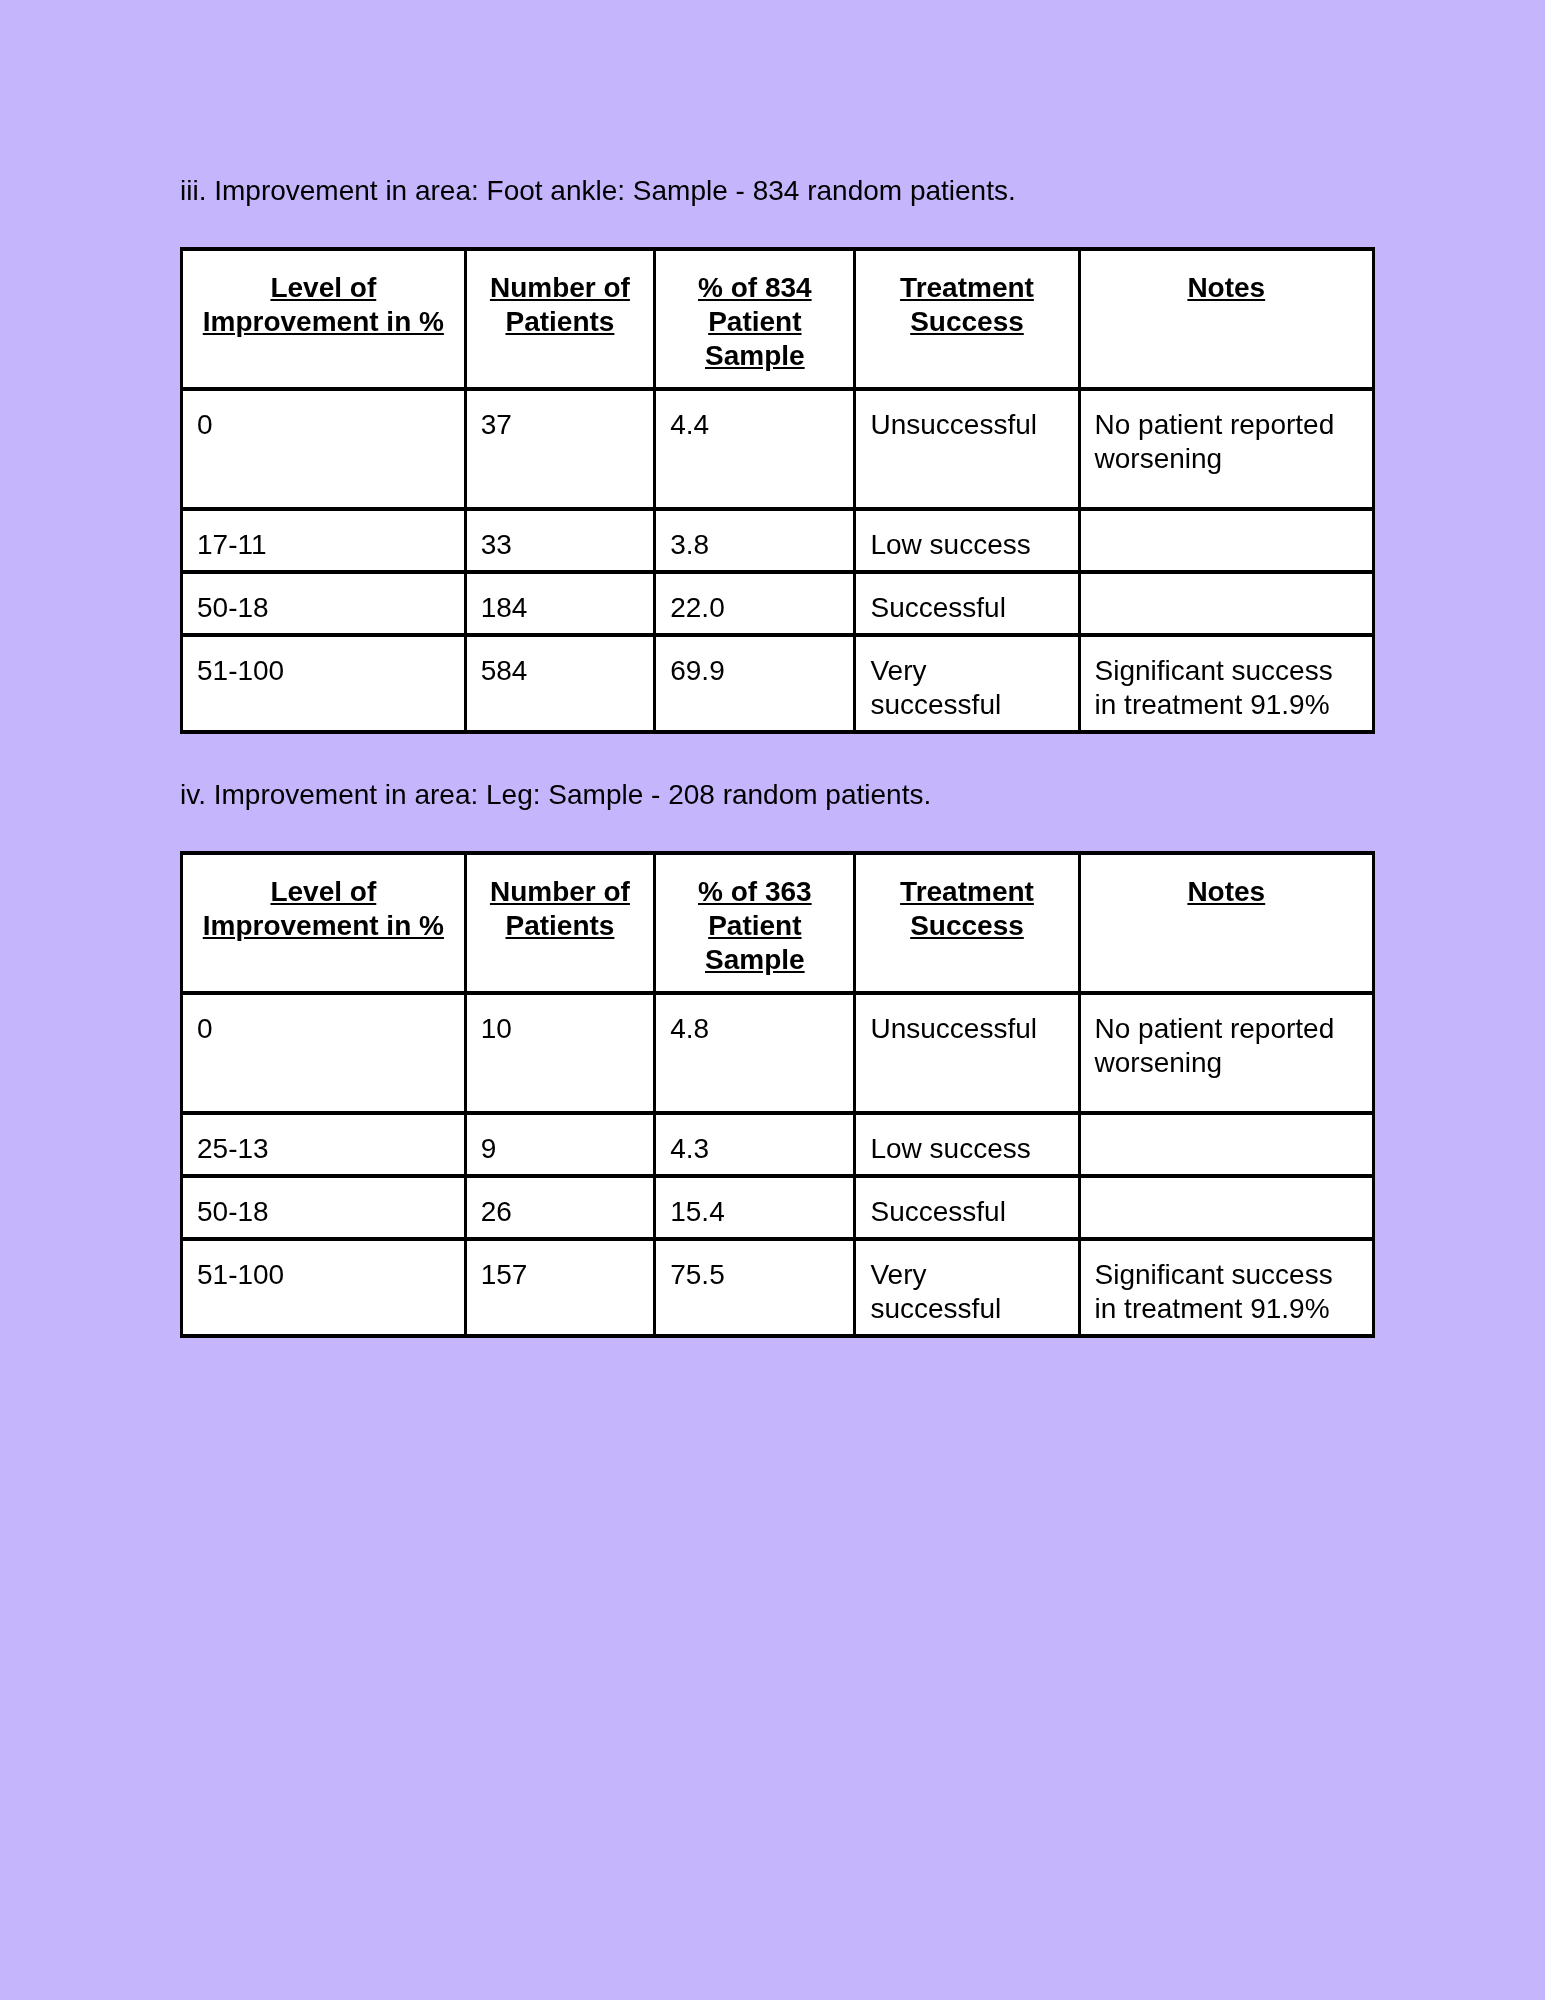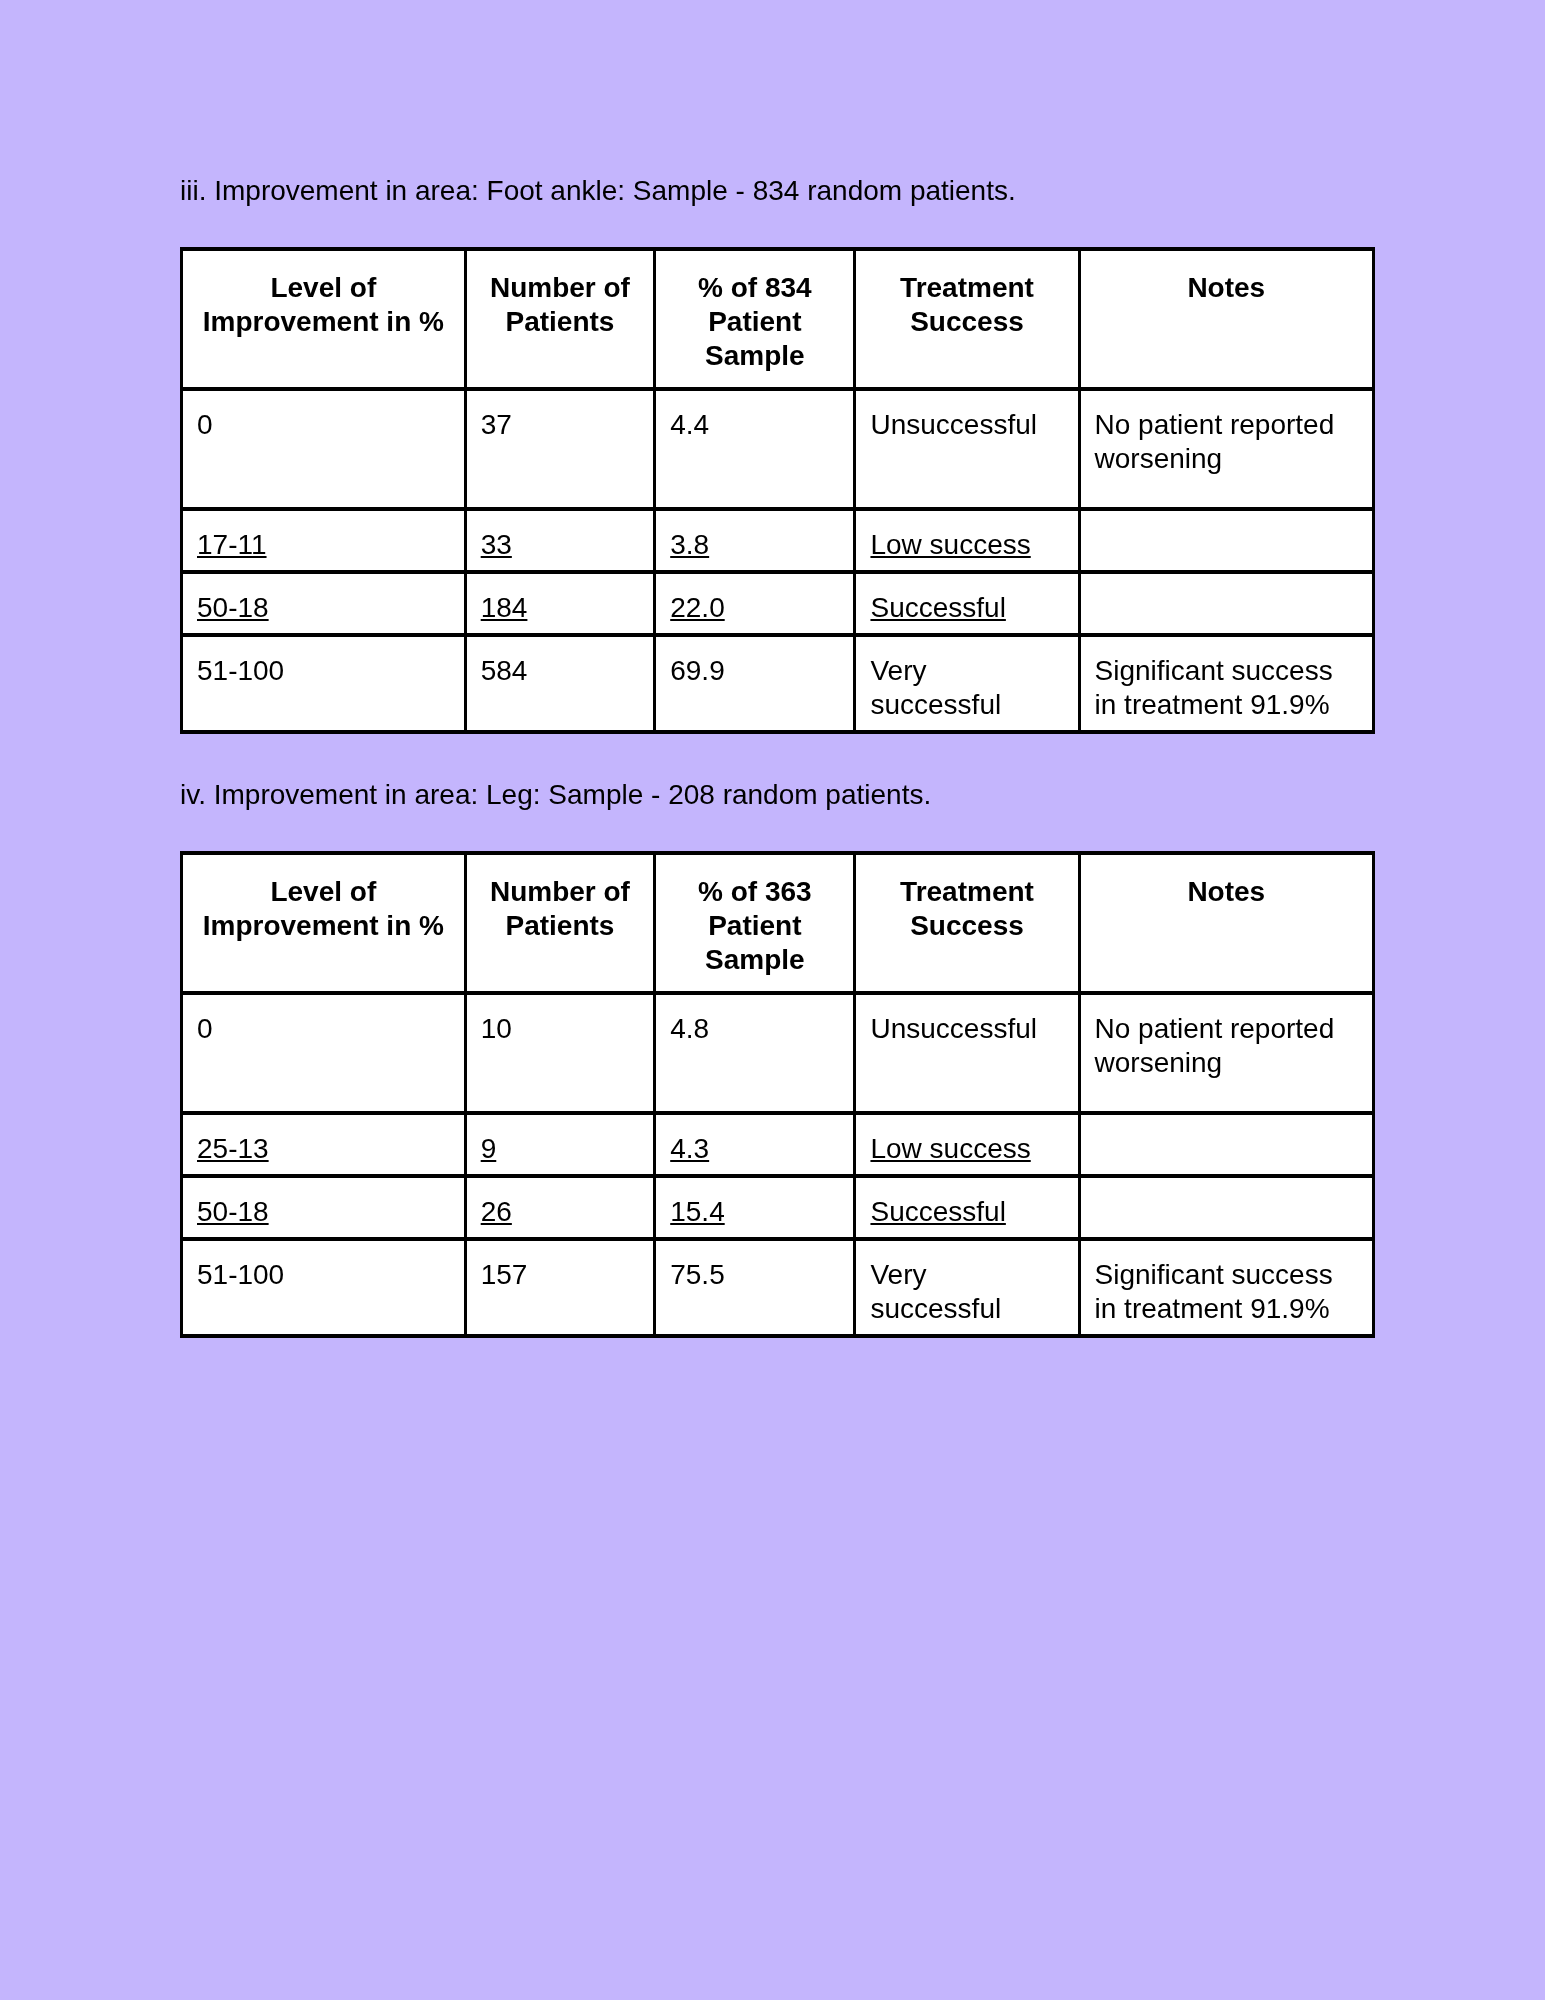--- a/index.html
+++ b/index.html
@@ -48,23 +48,23 @@
   table.data-table th {
     font-weight: 700;
     text-align: center;
     padding: 20px 12px 8px 12px;
   }
   table.data-table td {
     font-weight: 400;
     text-align: left;
     padding: 17px 14px 8px 14px;
   }
-  tr.row-header { height: 140px; }
+  tr.row-header { height: 140px; text-decoration: underline; }
   tr.row-tall   { height: 120px; }
-  tr.row-short  { height: 62px; text-decoration: underline; }
+  tr.row-short  { height: 62px; }
   tr.row-last   { height: 96px; }
 </style>
 </head>
 <body>
 
 <div class="doc-page">
 
   <p class="section-heading">iii. Improvement in area: Foot ankle: Sample - 834 random patients.</p>
 
   <table class="data-table">

